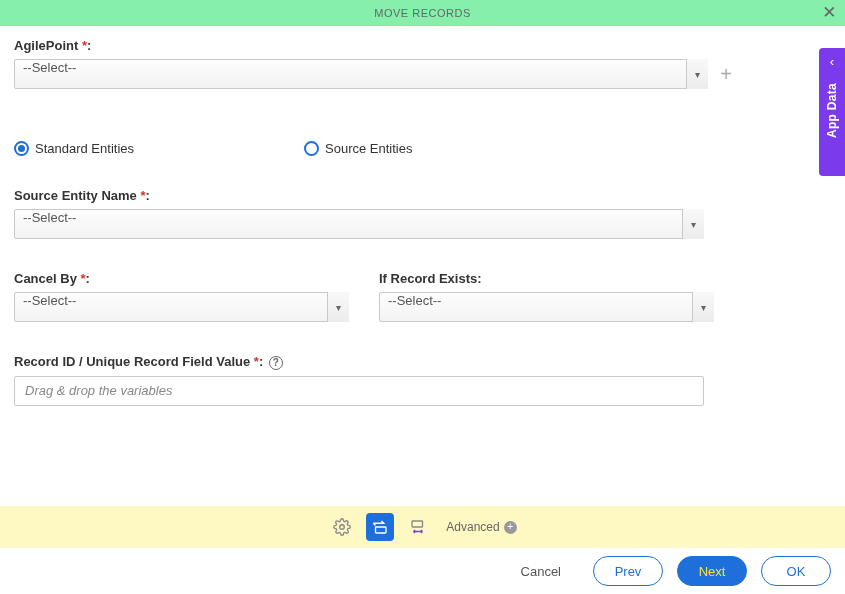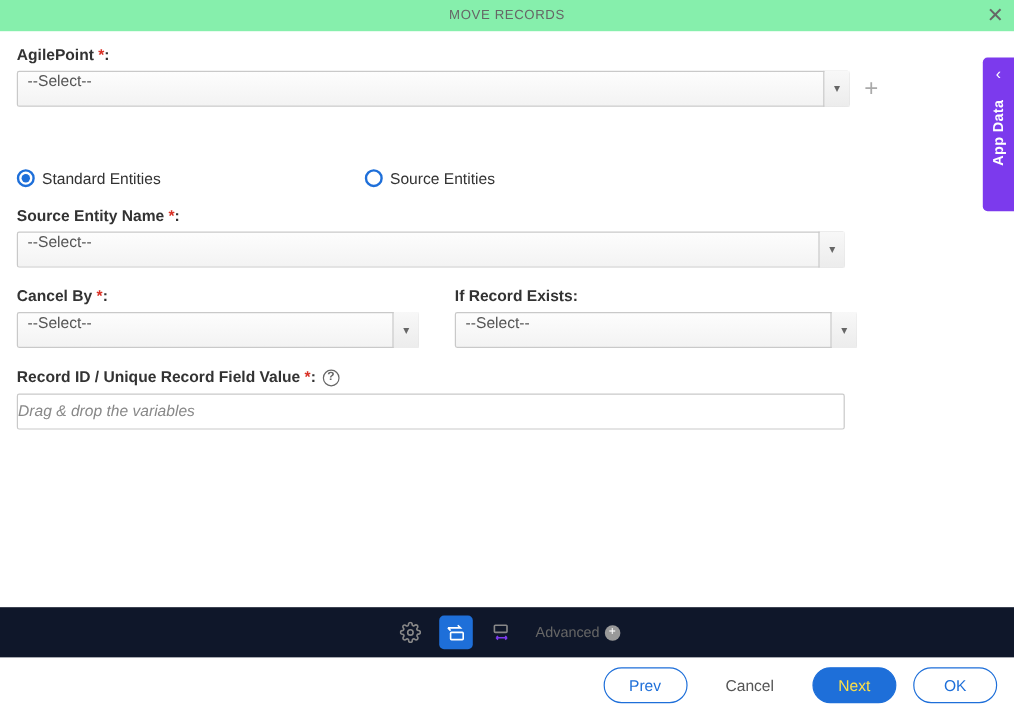--- a/index.html
+++ b/index.html
@@ -123,21 +123,21 @@
     display: flex;
     align-items: center;
     justify-content: center;
   }
   .radio-circle.checked::after {
     content: "";
     width: 7px; height: 7px;
     border-radius: 50%;
     background: #1e6fd9;
   }
-  .field-block { margin-top: 16px; }
+  .field-block { margin-top: 32px; }
   .two-col {
     display: flex;
     gap: 30px;
     width: 700px;
   }
   .two-col > div { flex: 1; }
   .help-icon {
     display: inline-flex;
     width: 14px; height: 14px;
     border: 1.2px solid #666;
@@ -147,21 +147,21 @@
     font-size: 10px;
     color: #666;
     vertical-align: middle;
     margin-left: 2px;
   }
   .text-input {
     width: 690px;
     height: 30px;
     border: 1px solid #c9c9c9;
     border-radius: 2px;
-    padding: 0 0;
+    padding: 0 10px;
     font-size: 13px;
     font-style: italic;
     color: #888;
     background: #fff;
   }
   .text-input::placeholder { color: #888; font-style: italic; }
   .side-tab {
     position: absolute;
     right: 0;
     top: 48px;
@@ -185,21 +185,21 @@
     transform: rotate(180deg);
     font-size: 12px;
     font-weight: 600;
     letter-spacing: 0.3px;
   }
   .toolbar {
     position: absolute;
     left: 0; right: 0;
     bottom: 46px;
     height: 42px;
-    background: #0f172a;
+    background: #fef9c3;
     display: flex;
     align-items: center;
     justify-content: center;
     gap: 10px;
   }
   .toolbar .tb-btn {
     width: 28px; height: 28px;
     border-radius: 4px;
     display: flex;
     align-items: center;
@@ -373,17 +373,17 @@
       <path d="M6 18h12M6 18l2-2M6 18l2 2M18 18l-2-2M18 18l-2 2" stroke="#7c3aed"></path>
     </svg>
   </div>
   <div class="adv">
     <span>Advanced</span>
     <span class="plus-circ">+</span>
   </div>
 </div>
 
 <div class="footer">
+  <div class="btn link">Cancel</div>
   <div class="btn">Prev</div>
-  <div class="btn link">Cancel</div>
   <div class="btn primary">Next</div>
   <div class="btn">OK</div>
 </div>
 
 </body></html>

